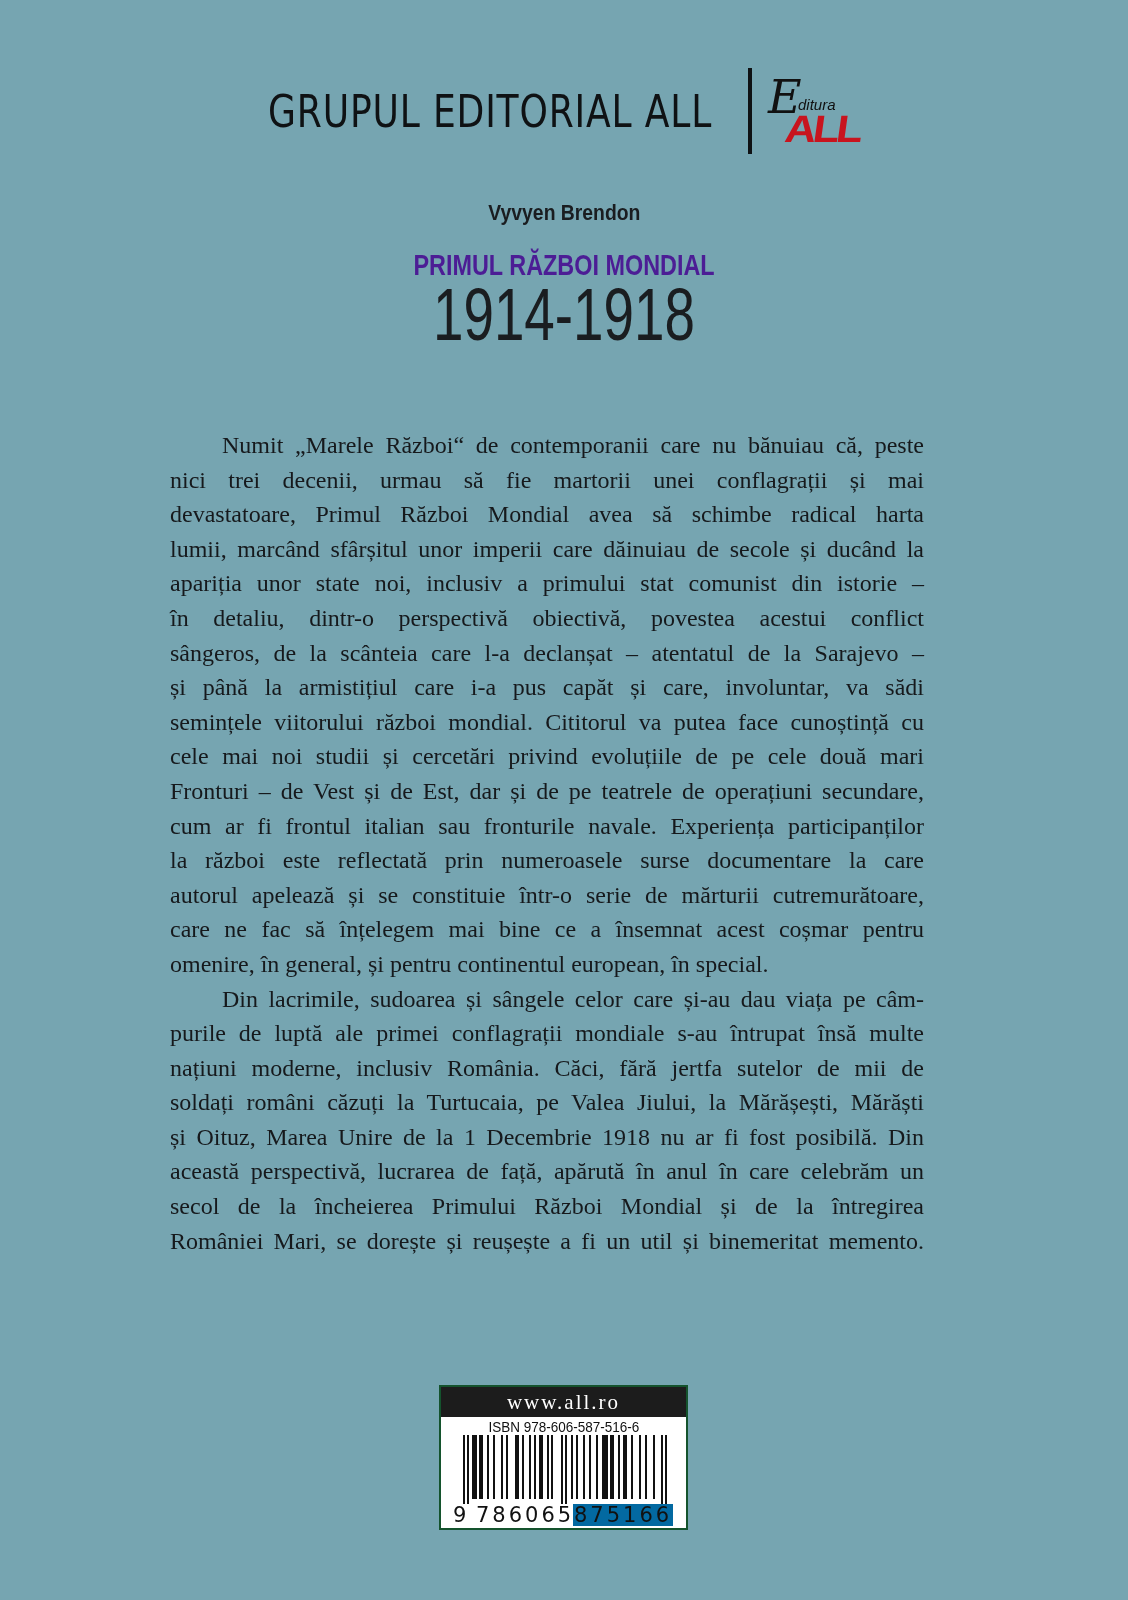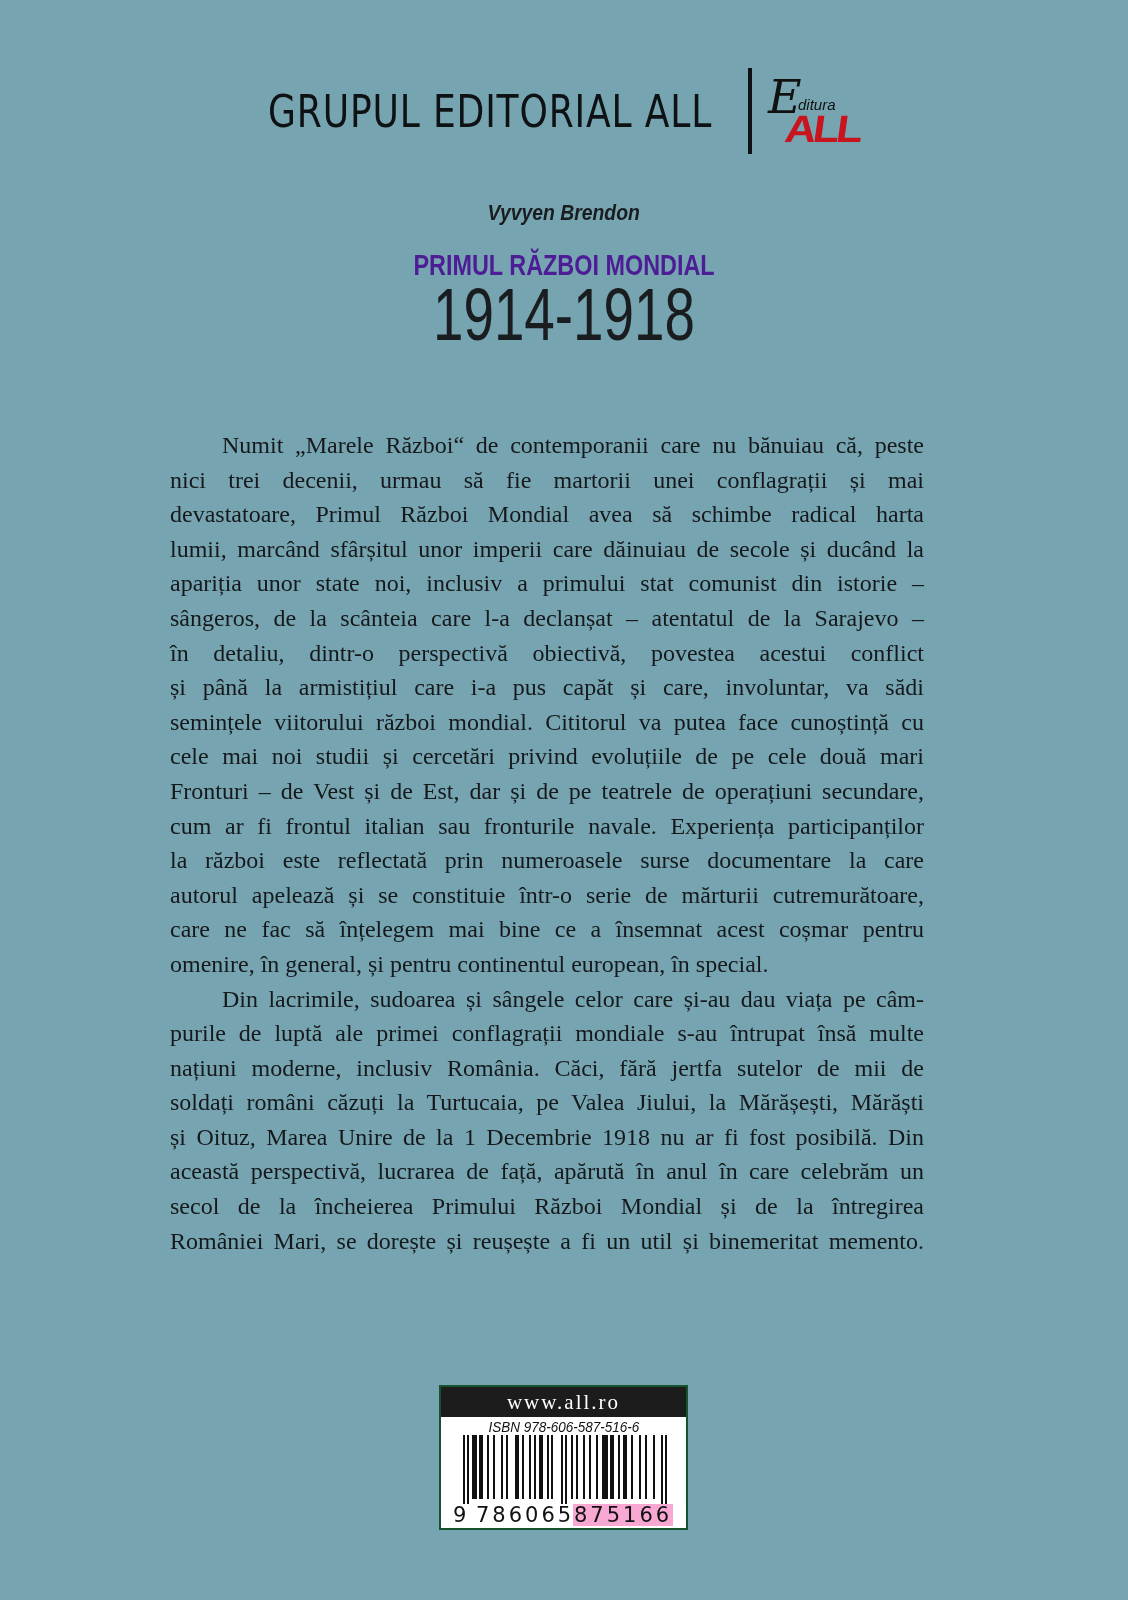--- a/index.html
+++ b/index.html
@@ -38,21 +38,21 @@
       position:absolute; left:20px; top:36px;
       font-family:"Liberation Sans", sans-serif; font-weight:bold;
       font-size:38px; color:#c8141e; letter-spacing:-3px;
       transform:skewX(-8deg) scaleX(1.15); transform-origin:left top;
       line-height:1;
     }
     .author {
       position:absolute; left:0; width:1128px; top:200px;
       text-align:center;
       font-family:"Liberation Sans", sans-serif; font-weight:bold;
-      font-size:22px; color:#1a1d20;font-style:italic;
+      font-size:22px; color:#1a1d20;
     }
     .author span { display:inline-block; transform:scaleX(0.88); }
     .subtitle {
       position:absolute; left:0; width:1128px; top:248px;
       text-align:center;
       font-family:"Liberation Sans", sans-serif; font-weight:bold;
       font-size:30px; color:#4c1d95;
     }
     .subtitle span { display:inline-block; transform:scaleX(0.78); }
     .years {
@@ -77,35 +77,35 @@
       position:absolute; left:439px; top:1385px; width:249px; height:145px;
       background:#ffffff; border:2px solid #14532d; box-sizing:border-box;
     }
     .barcode-url {
       height:30px; background:#1c1c1c; color:#ffffff;
       text-align:center; font-family:"Liberation Serif", serif;
       font-size:21px; line-height:30px; letter-spacing:2px;
     }
     .isbn {
       text-align:center; font-family:"Liberation Sans", sans-serif;
-      font-size:15px; color:#111; line-height:17px; margin-top:1px;font-style:italic;
+      font-size:15px; color:#111; line-height:17px; margin-top:1px;
     }
     .isbn span { display:inline-block; transform:scaleX(0.9); }
     .bars {
       position:absolute; left:22px; top:48px; width:204px; height:76px;
     }
     .digits {
       position:absolute; left:10px; bottom:2px; width:225px;
       font-family:"DejaVu Sans", sans-serif; font-size:21px; color:#111;
       letter-spacing:3px; line-height:22px;
       background:transparent;
     }
     .digits .d-first { position:absolute; left:2px; bottom:0; background:#fff; }
     .digits .d-mid { position:absolute; left:24px; bottom:0; background:#fff; padding:0 1px;margin-top:44px; }
-    .digits .d-last { position:absolute; left:122px; bottom:0; background:#f9a8d4; padding:0 1px; }
+    .digits .d-last { position:absolute; left:122px; bottom:0; background:#0369a1; padding:0 1px; }
   </style>
 </head>
 <body>
 
 <div class="publisher">GRUPUL EDITORIAL ALL</div>
 <div class="divider"></div>
 <div class="logo">
   <span class="logo-script">E</span>
   <span class="logo-script-small">ditura</span>
   <span class="logo-all">ALL</span>
@@ -114,22 +114,22 @@
 <div class="author"><span>Vyvyen Brendon</span></div>
 <div class="subtitle"><span>PRIMUL RĂZBOI MONDIAL</span></div>
 <div class="years"><span>1914-1918</span></div>
 
 <div class="body-text">
   <span class="line indent">Numit „Marele Război“ de contemporanii care nu bănuiau că, peste</span>
   <span class="line">nici trei decenii, urmau să fie martorii unei conflagrații și mai</span>
   <span class="line">devastatoare, Primul Război Mondial avea să schimbe radical harta</span>
   <span class="line">lumii, marcând sfârșitul unor imperii care dăinuiau de secole și ducând la</span>
   <span class="line">apariția unor state noi, inclusiv a primului stat comunist din istorie –</span>
+  <span class="line">în detaliu, dintr-o perspectivă obiectivă, povestea acestui conflict</span>
   <span class="line">sângeros, de la scânteia care l-a declanșat – atentatul de la Sarajevo –</span>
-  <span class="line">în detaliu, dintr-o perspectivă obiectivă, povestea acestui conflict</span>
   <span class="line">și până la armistițiul care i-a pus capăt și care, involuntar, va sădi</span>
   <span class="line">semințele viitorului război mondial. Cititorul va putea face cunoștință cu</span>
   <span class="line">cele mai noi studii și cercetări privind evoluțiile de pe cele două mari</span>
   <span class="line">Fronturi – de Vest și de Est, dar și de pe teatrele de operațiuni secundare,</span>
   <span class="line">cum ar fi frontul italian sau fronturile navale. Experiența participanților</span>
   <span class="line">la război este reflectată prin numeroasele surse documentare la care</span>
   <span class="line">autorul apelează și se constituie într-o serie de mărturii cutremurătoare,</span>
   <span class="line">care ne fac să înțelegem mai bine ce a însemnat acest coșmar pentru</span>
   <span class="line last">omenire, în general, și pentru continentul european, în special.</span>
   <span class="line indent">Din lacrimile, sudoarea și sângele celor care și-au dau viața pe câm-</span>

